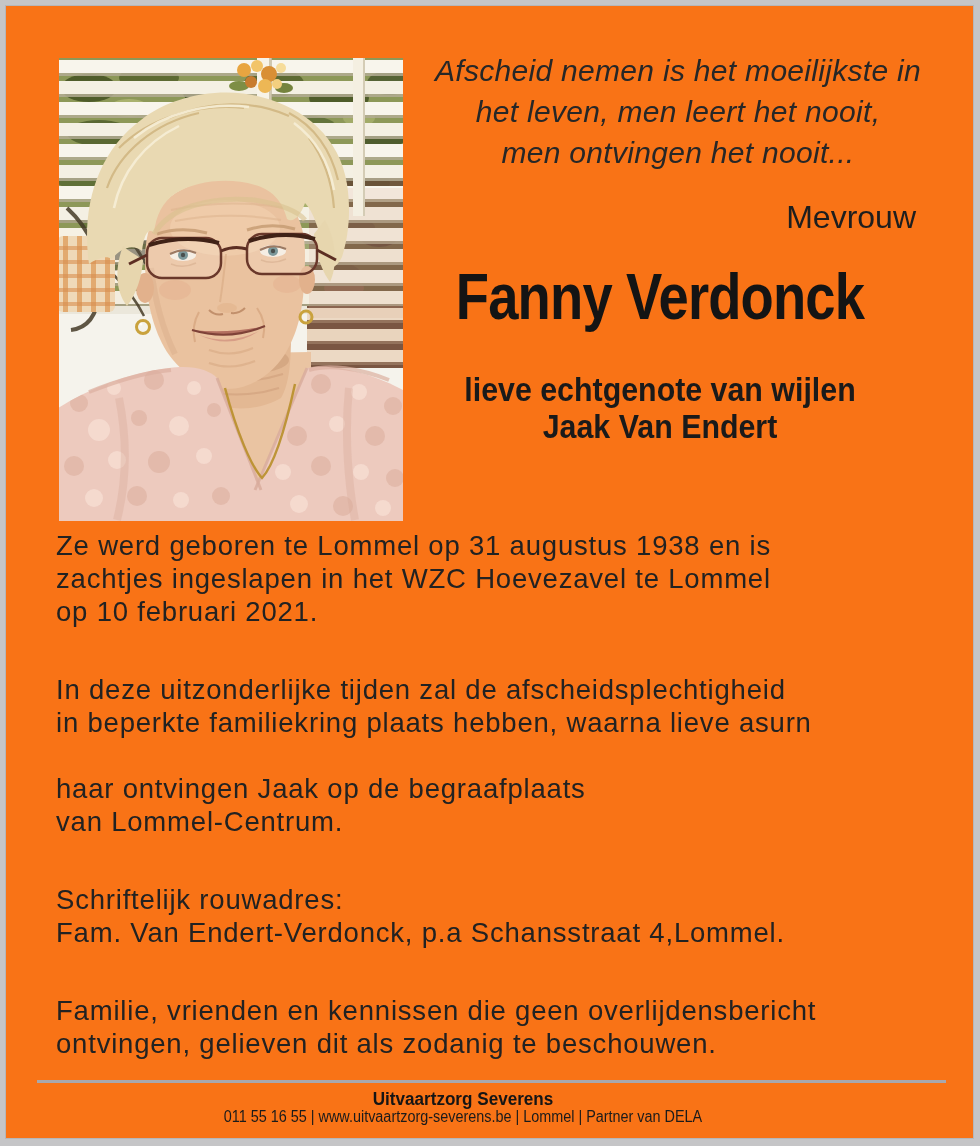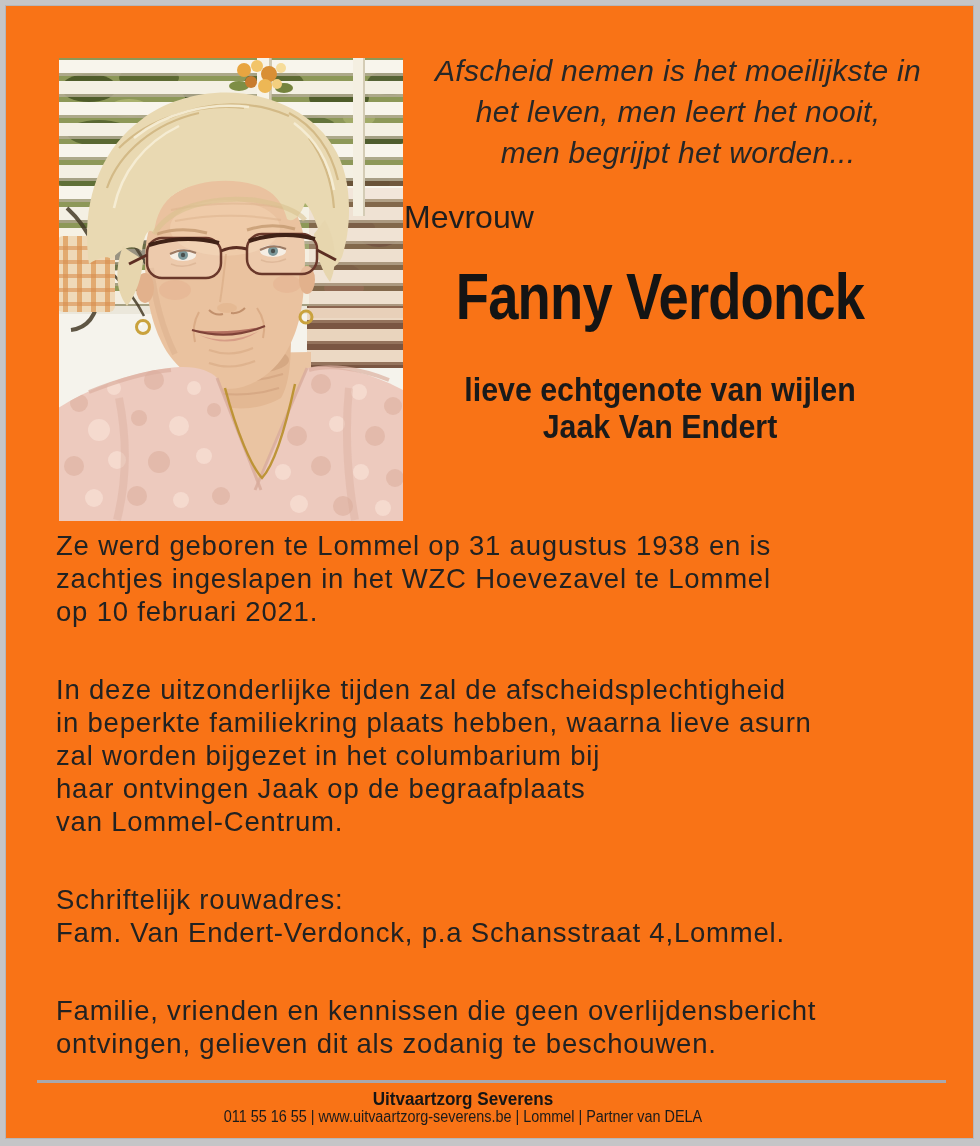--- a/index.html
+++ b/index.html
@@ -16,21 +16,21 @@
   .photo{
     position:absolute;left:53px;top:52px;width:344px;height:463px;overflow:hidden;
   }
   .quote{
     position:absolute;left:402px;top:44px;width:540px;
     font-size:30px;line-height:41px;font-style:italic;color:#272727;
     text-align:center;letter-spacing:.3px;
   }
   .salutation{
     position:absolute;left:398px;top:193px;width:512px;
-    font-size:32px;line-height:36px;color:#1e1e1e;text-align:left;
+    font-size:32px;line-height:36px;color:#1e1e1e;text-align:right;
   }
   .deceased{
     position:absolute;left:398px;top:256px;width:512px;
     font-size:64px;line-height:70px;font-weight:bold;color:#141414;
     text-align:center;transform:scaleX(.85);transform-origin:50% 50%;
     white-space:nowrap;letter-spacing:-1px;
   }
   .relation{
     position:absolute;left:398px;top:365px;width:512px;
     font-size:33px;line-height:37px;font-weight:bold;color:#1a1a1a;
@@ -317,42 +317,42 @@
 
           <path d="M 166,330 C 178,375 192,408 203,420 C 214,408 226,372 236,326" stroke="#bb9130" stroke-width="2.4" fill="none" opacity=".95"></path>
         </g>
       </g>
     </svg>
   </div>
 
   <div class="quote">
     <div>Afscheid nemen is het moeilijkste in</div>
     <div>het leven, men leert het nooit,</div>
-    <div>men begrijpt het worden...</div>
+    <div>men ontvingen het nooit...</div>
   </div>
 
   <div class="salutation">Mevrouw</div>
 
   <div class="deceased">Fanny Verdonck</div>
 
   <div class="relation">
     <div>lieve echtgenote van wijlen</div>
     <div>Jaak Van Endert</div>
   </div>
 
   <div class="bodytext">
     <p>
       <span>Ze werd geboren te Lommel op 31 augustus 1938 en is</span><br>
       <span>zachtjes ingeslapen in het WZC Hoevezavel te Lommel</span><br>
       <span>op 10 februari 2021.</span>
     </p>
     <p>
       <span>In deze uitzonderlijke tijden zal de afscheidsplechtigheid</span><br>
       <span>in beperkte familiekring plaats hebben, waarna lieve asurn</span><br>
-      <span>zal worden bijgezet in het columbarium bij</span><br>
+      <br>
       <span>haar ontvingen Jaak op de begraafplaats</span><br>
       <span>van Lommel-Centrum.</span>
     </p>
     <p>
       <span>Schriftelijk rouwadres:</span><br>
       <span>Fam. Van Endert-Verdonck, p.a Schansstraat 4,Lommel.</span>
     </p>
     <p>
       <span>Familie, vrienden en kennissen die geen overlijdensbericht</span><br>
       <span>ontvingen, gelieven dit als zodanig te beschouwen.</span>

